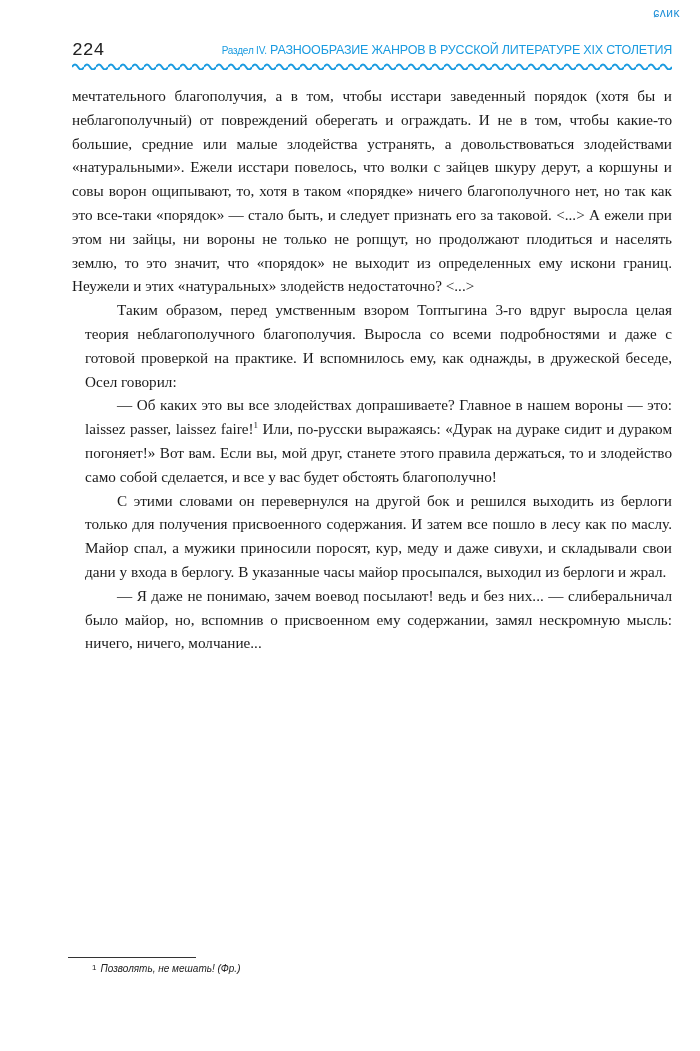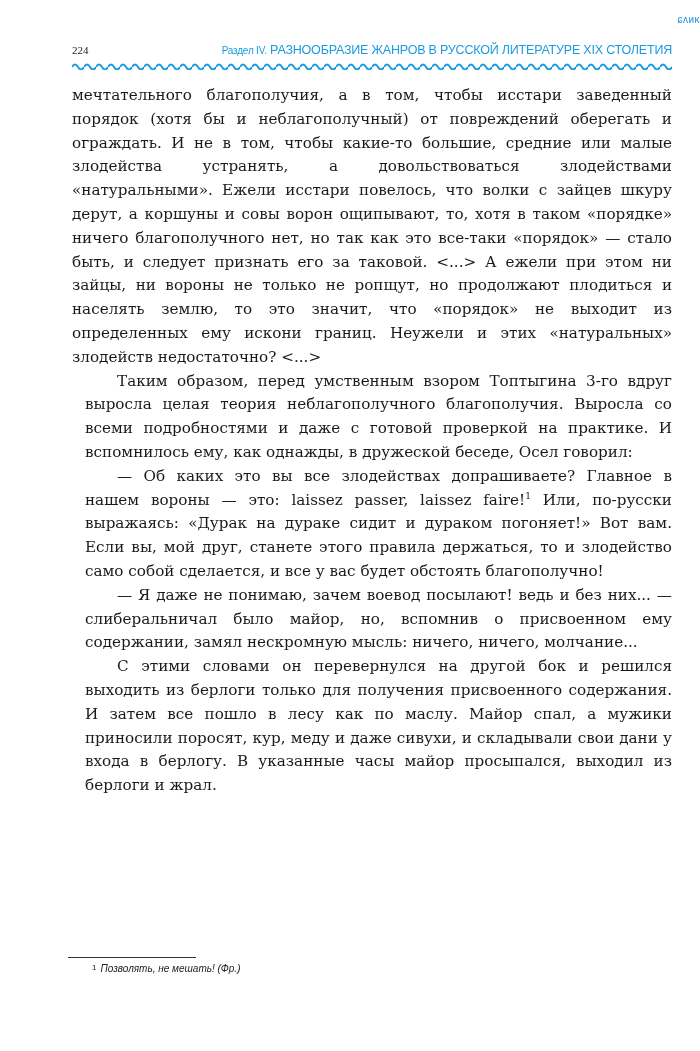--- a/index.html
+++ b/index.html
@@ -11,40 +11,39 @@
       width: 700px;
       height: 1051px;
       position: relative;
       overflow: hidden;
       font-family: "DejaVu Serif", serif;
       color: #1a1a1a;
     }
     .corner-mark {
       position: absolute;
       top: 6px;
-      right: 0;
+      right: 20px;
       font-family: "Liberation Sans", sans-serif;
-      font-size: 10px;
+      font-size: 12px;
       color: #1e8fd8;
       letter-spacing: 0.5px;
-      margin-top: 8px;
     }
     .running-head {
       position: absolute;
       top: 42px;
       left: 72px;
       width: 600px;
       height: 16px;
     }
     .page-number {
       position: absolute;
       left: 0;
       top: 0;
-      font-family: Liberation Serif, serif;
-      font-size: 11px;
+      font-family: Liberation Mono, monospace;
+      font-size: 18px;
       color: #222;
       line-height: 16px;
     }
     .section-title {
       position: absolute;
       right: 0;
       top: 1px;
       font-family: "Liberation Sans", sans-serif;
       font-size: 12.5px;
       color: #1a9be0;
@@ -64,20 +63,21 @@
       height: 8px;
     }
     .text-block {
       position: absolute;
       top: 84px;
       left: 72px;
       width: 600px;
       font-size: 15.2px;
       line-height: 23.8px;
       text-align: justify;
+      font-family: Liberation Serif, serif;
     }
     .text-block p {
       margin: 0;
       text-indent: 0;
     }
     .text-block p.indent {
       text-indent: 32px;
       margin-left: 13px;
     }
     .text-block sup {
@@ -125,20 +125,20 @@
       <path d="M0 5 Q3 0 6 5 T12 5" fill="none" stroke="#1a9be0" stroke-width="2"></path>
     </pattern>
   </defs>
   <rect x="0" y="0" width="600" height="8" fill="url(#wave)"></rect>
 </svg>
 
 <main class="text-block">
   <p>мечтательного благополучия, а в том, чтобы исстари заведенный порядок (хотя бы и неблагополучный) от повреждений оберегать и ограждать. И не в том, чтобы какие-то большие, средние или малые злодейства устранять, а довольствоваться злодействами «натуральными». Ежели исстари повелось, что волки с зайцев шкуру дерут, а коршуны и совы ворон ощипывают, то, хотя в таком «порядке» ничего благополучного нет, но так как это все-таки «порядок» — стало быть, и следует признать его за таковой. &lt;...&gt; А ежели при этом ни зайцы, ни вороны не только не ропщут, но продолжают плодиться и населять землю, то это значит, что «порядок» не выходит из определенных ему искони границ. Неужели и этих «натуральных» злодейств недостаточно? &lt;...&gt;</p>
   <p class="indent">Таким образом, перед умственным взором Топтыгина 3-го вдруг выросла целая теория неблагополучного благополучия. Выросла со всеми подробностями и даже с готовой проверкой на практике. И вспомнилось ему, как однажды, в дружеской беседе, Осел говорил:</p>
   <p class="indent"><span>— Об каких это вы все злодействах допрашиваете? Главное в нашем вороны — это: laissez passer, laissez faire!</span><sup>1</sup><span> Или, по-русски выражаясь: «Дурак на дураке сидит и дураком погоняет!» Вот вам. Если вы, мой друг, станете этого правила держаться, то и злодейство само собой сделается, и все у вас будет обстоять благополучно!</span></p>
+  <p class="indent">С этими словами он перевернулся на другой бок и решился выходить из берлоги только для получения присвоенного содержания. И затем все пошло в лесу как по маслу. Майор спал, а мужики приносили поросят, кур, меду и даже сивухи, и складывали свои дани у входа в берлогу. В указанные часы майор просыпался, выходил из берлоги и жрал.</p>
   <p class="indent">— Я даже не понимаю, зачем воевод посылают! ведь и без них... — слиберальничал было майор, но, вспомнив о присвоенном ему содержании, замял нескромную мысль: ничего, ничего, молчание...</p>
-  <p class="indent">С этими словами он перевернулся на другой бок и решился выходить из берлоги только для получения присвоенного содержания. И затем все пошло в лесу как по маслу. Майор спал, а мужики приносили поросят, кур, меду и даже сивухи, и складывали свои дани у входа в берлогу. В указанные часы майор просыпался, выходил из берлоги и жрал.</p>
 </main>
 
 <div class="footnote-rule"></div>
 <div class="footnote">
   <span class="mark">1</span><span>Позволять, не мешать! (Фр.)</span>
 </div>
 
 </body></html>

